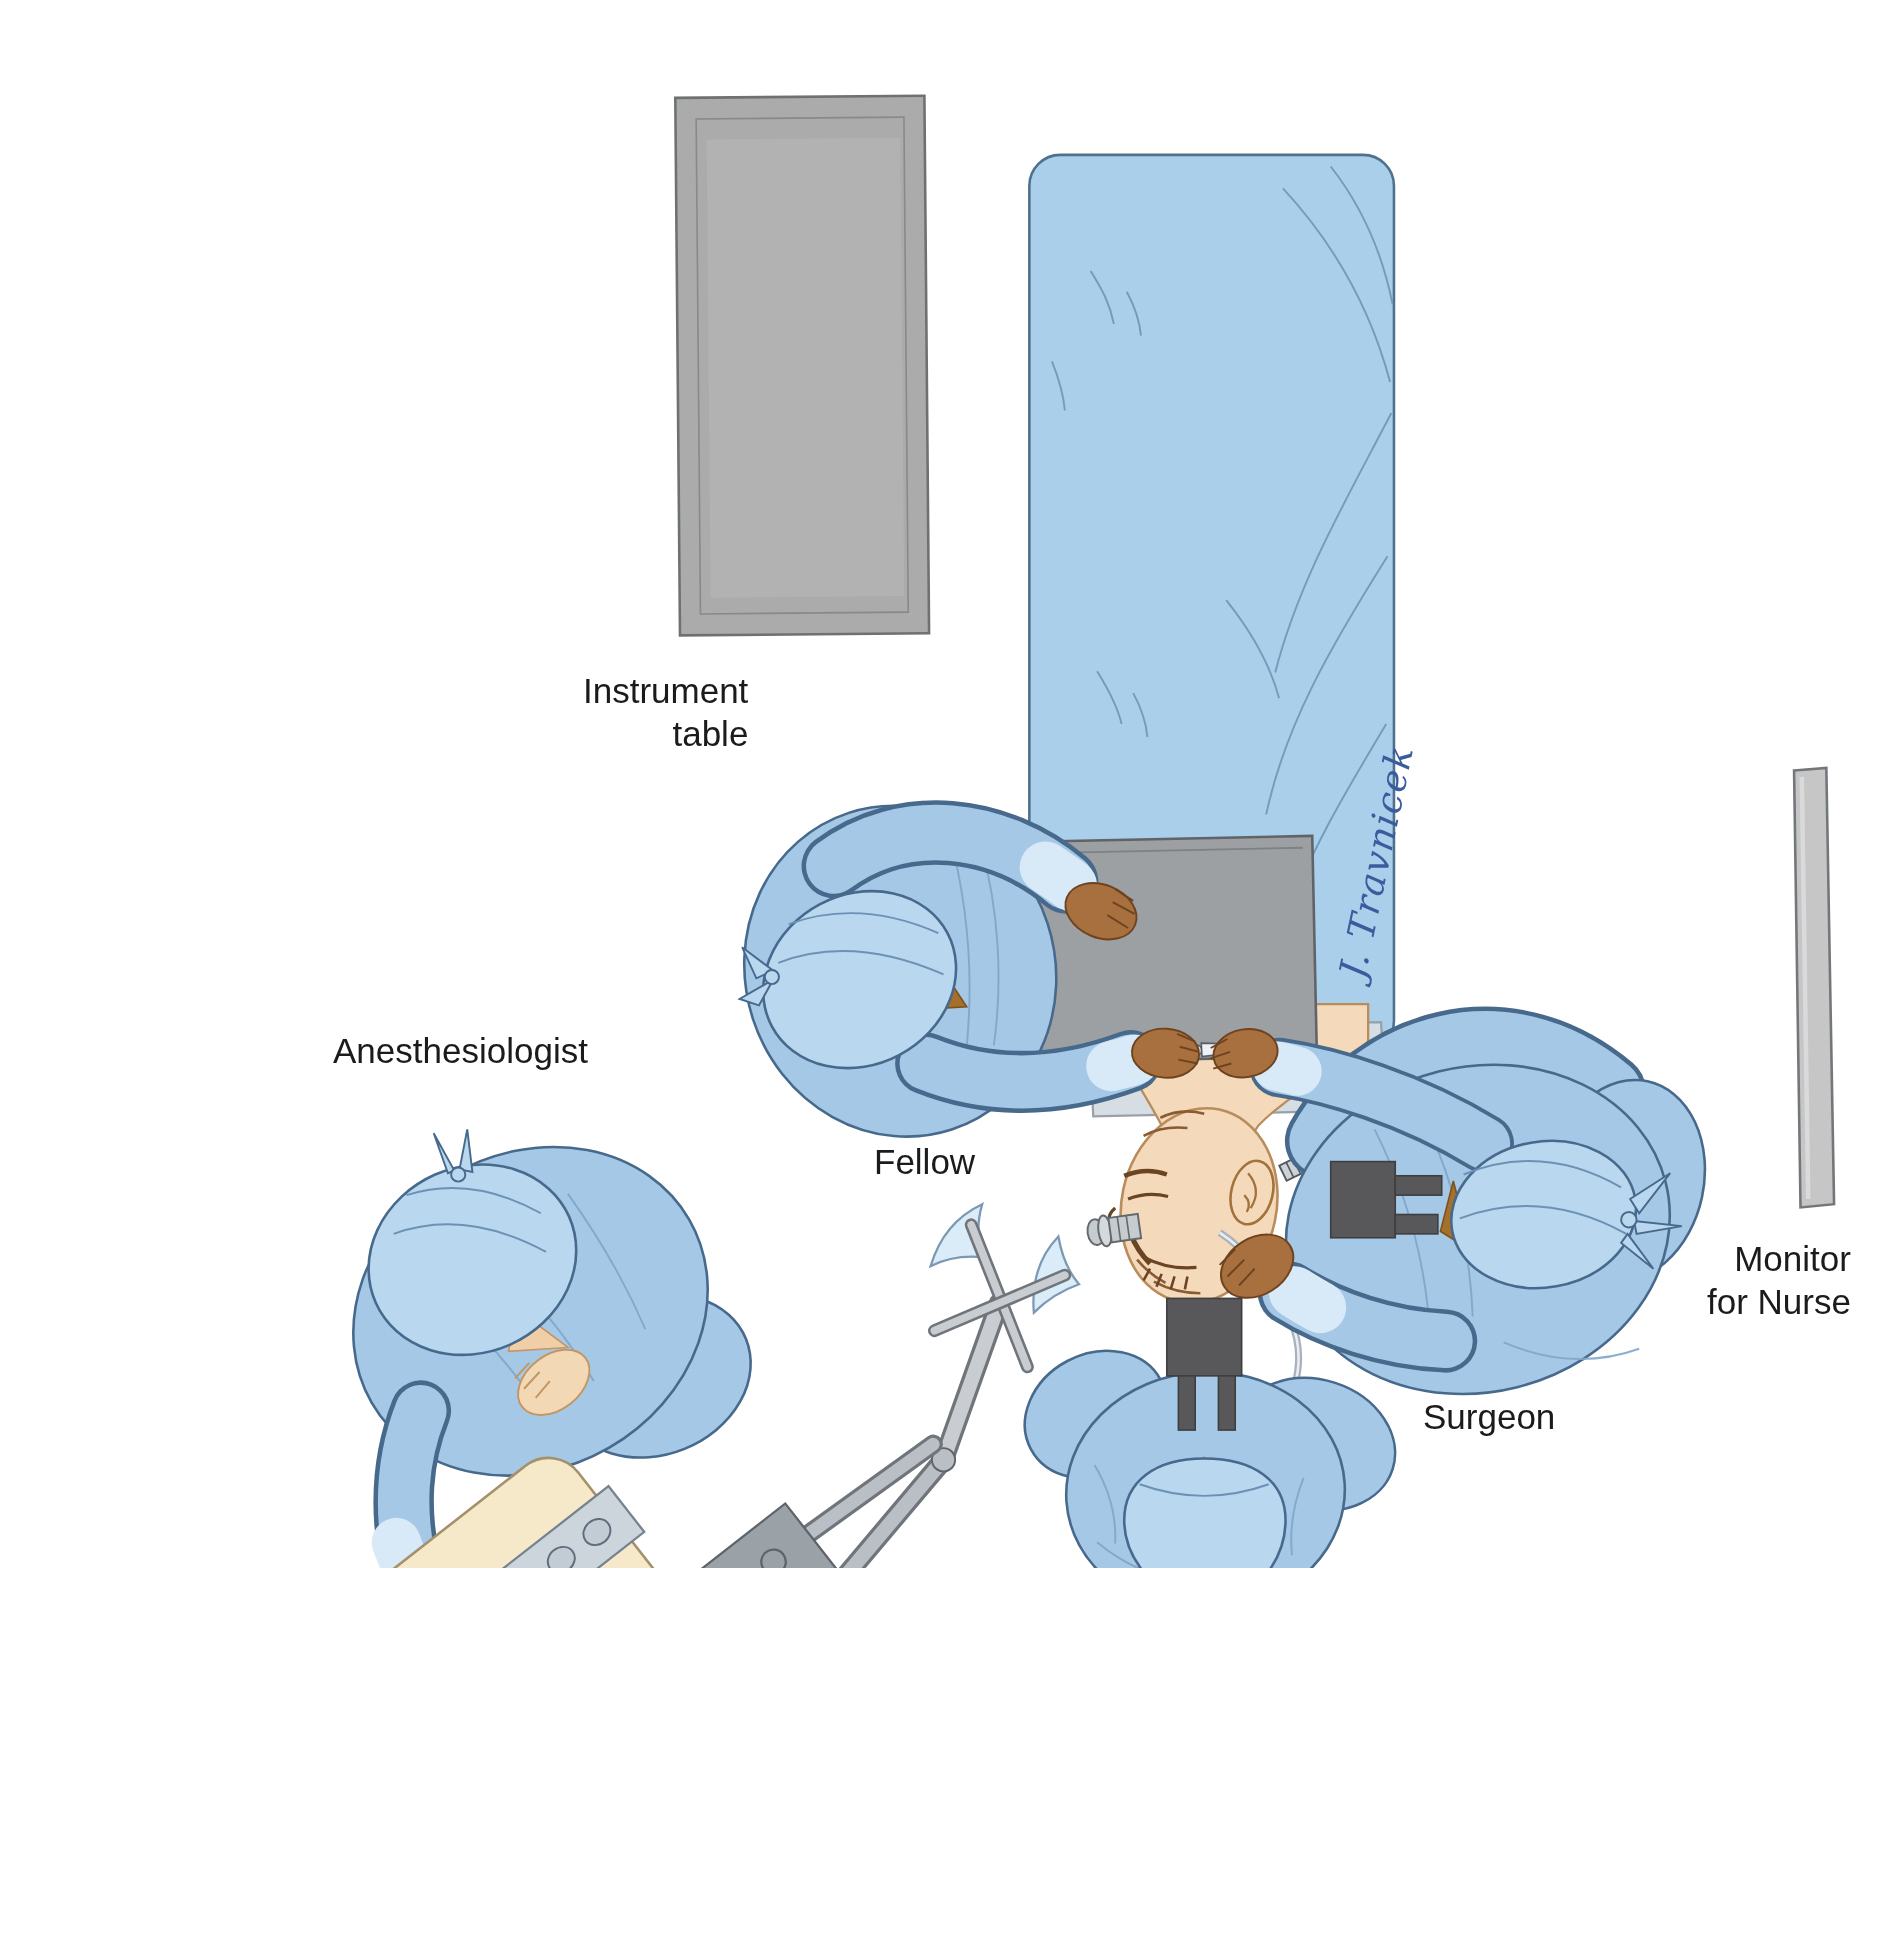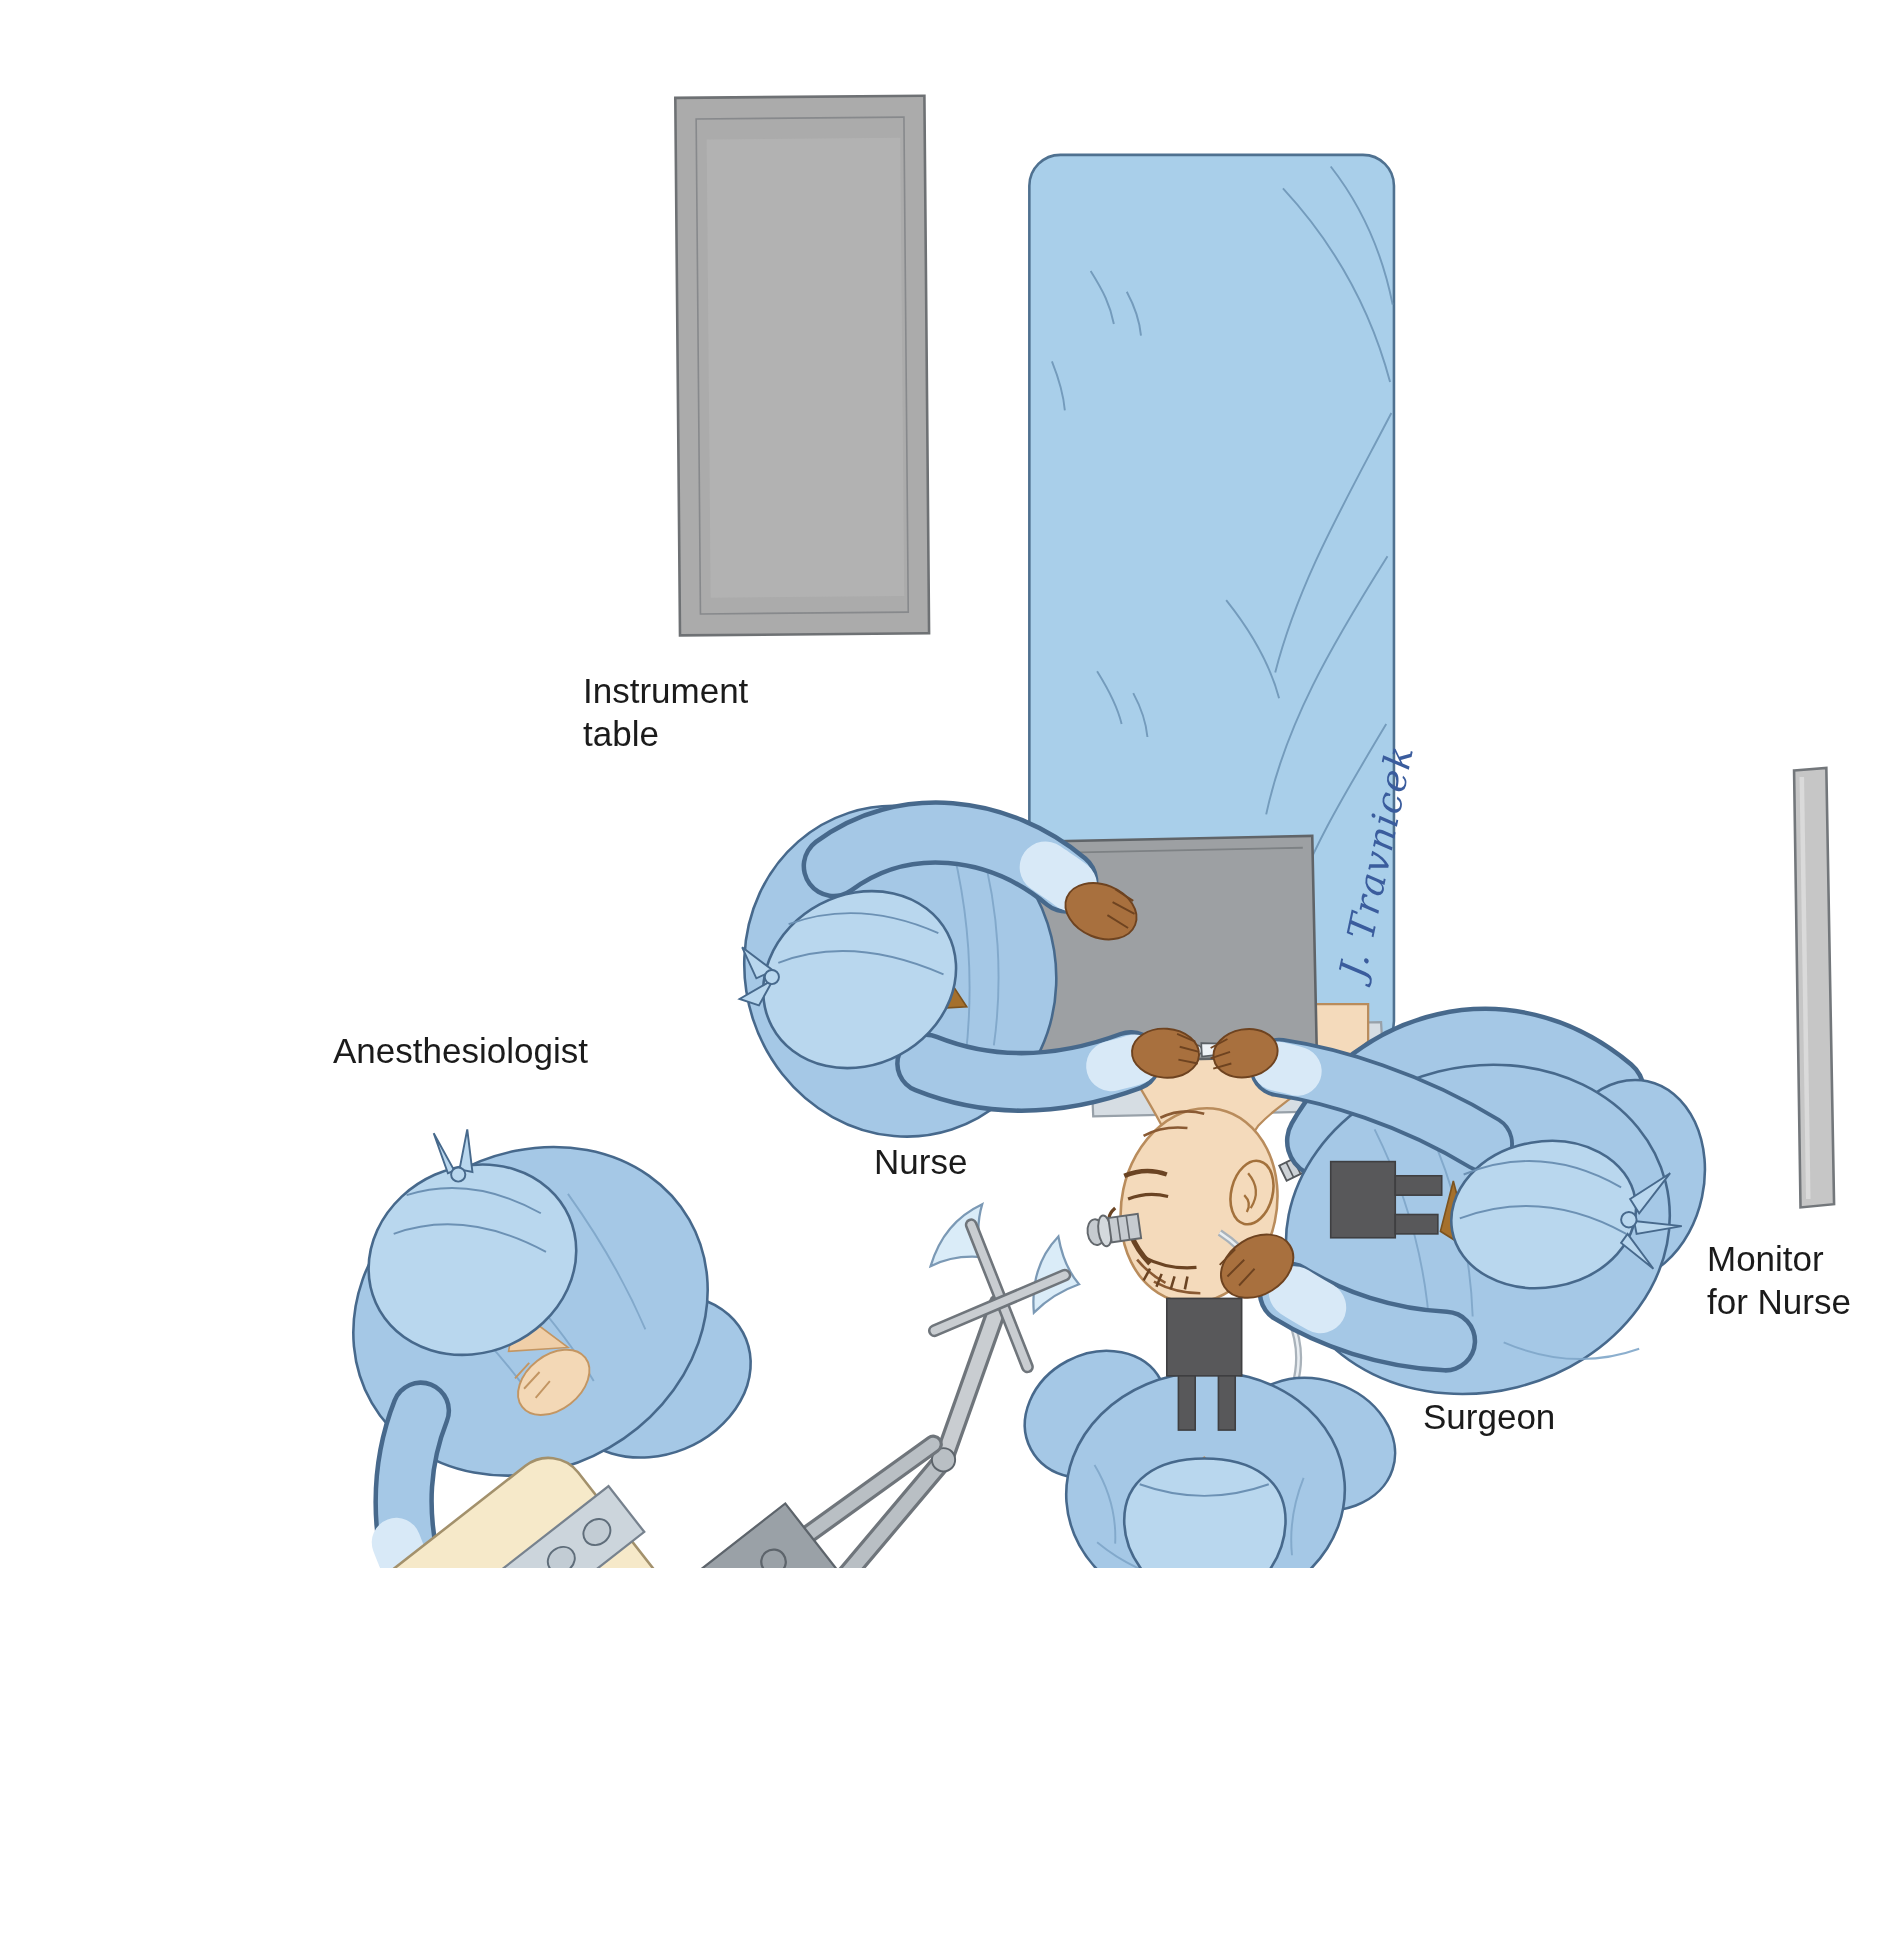--- a/index.html
+++ b/index.html
@@ -1,17 +1,17 @@
 <!DOCTYPE html>
 <html style="font-size:10.3px"><head>
 <meta charset="utf-8">
 <style>
   html,body{margin:0;padding:0;background:#ffffff;}
   #stage{position:relative;width:1898px;height:1568px;background:#ffffff;overflow:hidden;
-         font-family:"Liberation Sans",sans-serif;}
+         font-family:"Liberation Sans",sans-serif;text-align:right;}
   #art{position:absolute;left:0;top:0;}
   .label{position:absolute;font-size:35px;line-height:1.22;color:#1b1b1b;white-space:pre-line;
          font-family:"Liberation Sans",sans-serif;}
   .signature{position:absolute;left:1331px;top:973px;transform:rotate(-78deg);transform-origin:0 0;
              font-family:"DejaVu Serif",serif;font-style:italic;font-size:37px;letter-spacing:1.3px;
              color:#3a5c9d;}
 </style>
 </head>
 <body>
 
@@ -275,20 +275,20 @@
       <rect x="1808" y="2012" width="116" height="120" fill="#58585a" stroke="#3f3f41" stroke-width="2.5"></rect>
       <rect x="1826" y="2132" width="26" height="84" fill="#58585a" stroke="#3f3f41" stroke-width="2.5"></rect>
       <rect x="1888" y="2132" width="26" height="84" fill="#58585a" stroke="#3f3f41" stroke-width="2.5"></rect>
     </g>
   </g>
 </svg>
 
   <div class="label" style="left:583px;top:670px">Instrument
 table</div>
   <div class="label" style="left:333px;top:1030px">Anesthesiologist</div>
-  <div class="label" style="left:874px;top:1141px">Nurse</div>
+  <div class="label" style="left:874px;top:1141px">Fellow</div>
   <div class="label" style="left:1707px;top:1238px">Monitor
 for Nurse</div>
   <div class="label" style="left:1423px;top:1396px">Surgeon</div>
   <div class="signature">J. Travnicek</div>
 
 </div>
 
 
 </body></html>

